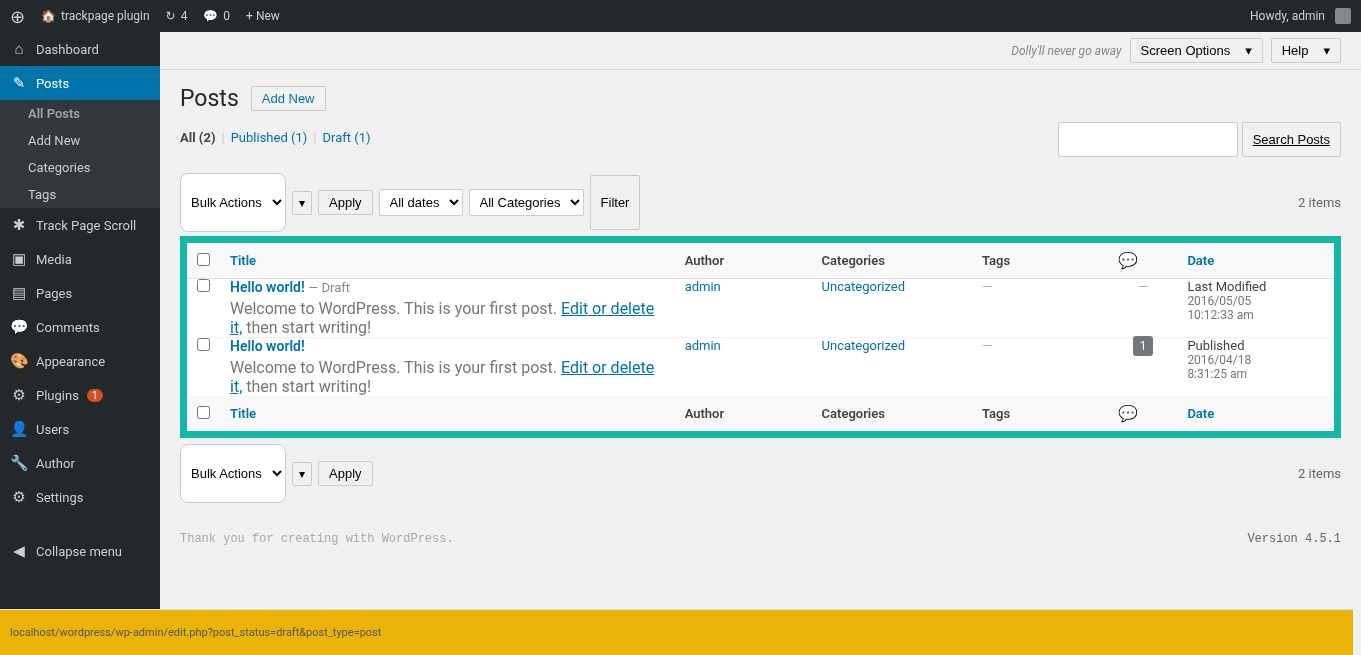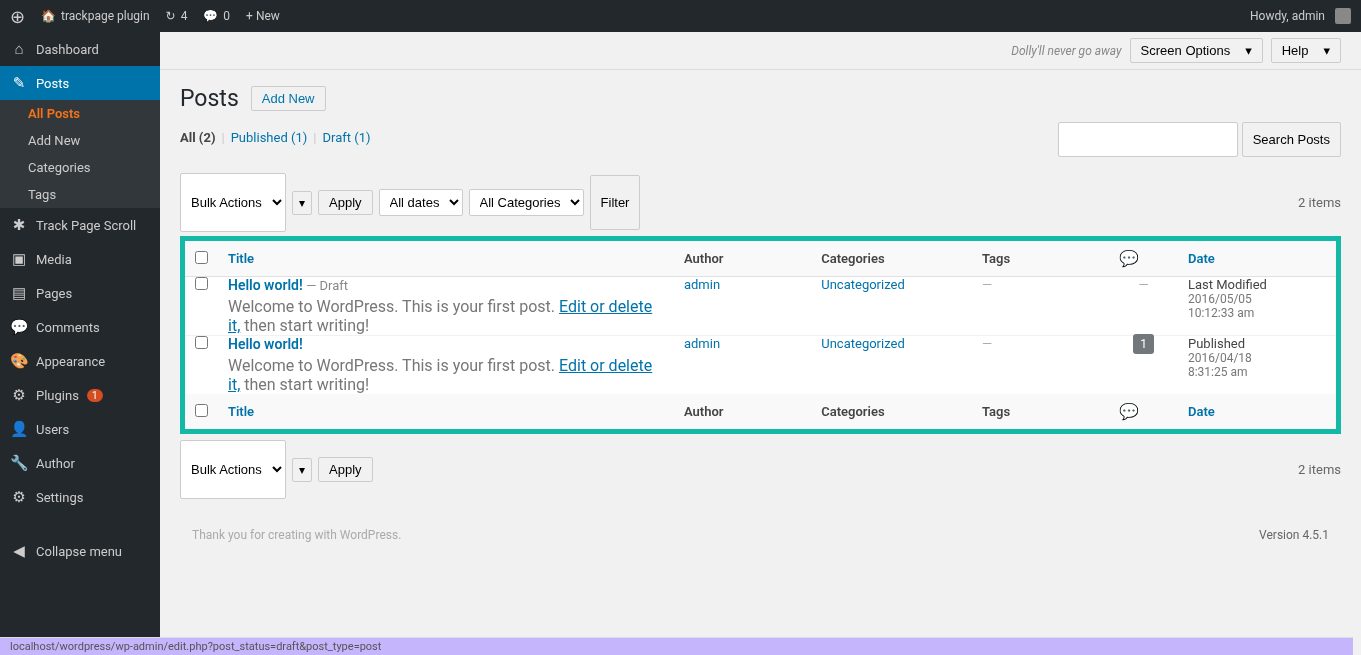--- a/index.html
+++ b/index.html
@@ -45,21 +45,21 @@
       text-decoration: none;
     }
     .sidebar-item.active-parent { background: #0073aa; color: #fff; }
     .sidebar-sub { background: #32373c; }
     .sidebar-sub-item {
       padding: 6px 10px 6px 28px;
       color: #ccc;
       cursor: pointer;
       font-size: 13px;
     }
-    .sidebar-sub-item.active { color: #f97316; font-weight: 600; }
+    .sidebar-sub-item.active { color: #a3a3a3; font-weight: 600; }
     .sidebar-icon { font-size: 15px; width: 18px; text-align: center; }
     .badge { background: #d54e21; color: #fff; border-radius: 10px; font-size: 10px; padding: 1px 5px; }
 
     
     #main {
       flex: 1;
       padding: 0;
       background: #f1f1f1;
     }
 
@@ -116,34 +116,35 @@
       border-radius: 2px;
     }
     .search-posts-btn {
       background: #f1f1f1;
       border: 1px solid #ccc;
       padding: 9px 10px;
       cursor: pointer;
       font-size: 13px;
       border-radius: 2px;
       margin-left: 4px;
+      text-decoration: underline;
     }
 
     
     .tablenav {
       display: flex;
       align-items: center;
       gap: 6px;
       margin-bottom: 4px;
     }
     .bulk-select {
       border: 1px solid #ccc;
       padding: 20px 6px;
       font-size: 13px;
-      border-radius: 2px;
+      border-radius: 8px;
       background: #fff;
     }
     .bulk-dropdown-btn {
       border: 1px solid #ccc;
       background: #f1f1f1;
       padding: 4px 6px;
       cursor: pointer;
       border-radius: 2px;
       font-size: 12px;
     }
@@ -170,21 +171,21 @@
       font-size: 13px;
       border-radius: 2px;
     }
     .items-count { margin-left: auto; color: #666; font-size: 13px; }
 
     
     .posts-table {
       width: 100%;
       border-collapse: collapse;
       background: #fff;
-      border: 5px solid #14b8a6;
+      border: 7px solid #14b8a6;
     }
     .posts-table th {
       background: #f9f9f9;
       border-bottom: 1px solid #e1e1e1;
       padding: 8px 10px;
       text-align: left;
       font-size: 13px;
       color: #444;
       font-weight: 600;
     }
@@ -218,33 +219,34 @@
     }
     .date-main { color: #444; font-size: 13px; }
     .date-sub { color: #777; font-size: 12px; }
     .em-dash { color: #aaa; }
 
     
     .tablenav-bottom { margin-top: 6px; }
 
     
     #footer {
-      padding: 10px 32px;
+      padding: 10px 20px;
       text-align: right;
       color: #666;
       font-size: 12px;
+      font-family: Liberation Mono, monospace;
     }
     #footer-left { text-align: left; color: #aaa; font-size: 12px; }
     #footer-row { display: flex; justify-content: space-between; align-items: center; }
 
     
     #statusbar {
-      background: #c4b5fd;
+      background: #eab308;
       border-top: 1px solid #ddd;
-      padding: 2px 10px;
+      padding: 16px 10px;
       font-size: 11px;
       color: #555;
       position: fixed;
       bottom: 0; left: 0; right: 8px;
     }
 
     .draft-label { color: #888; font-weight: 400; font-size: 13px; }
   </style>
 </head>
 <body>

